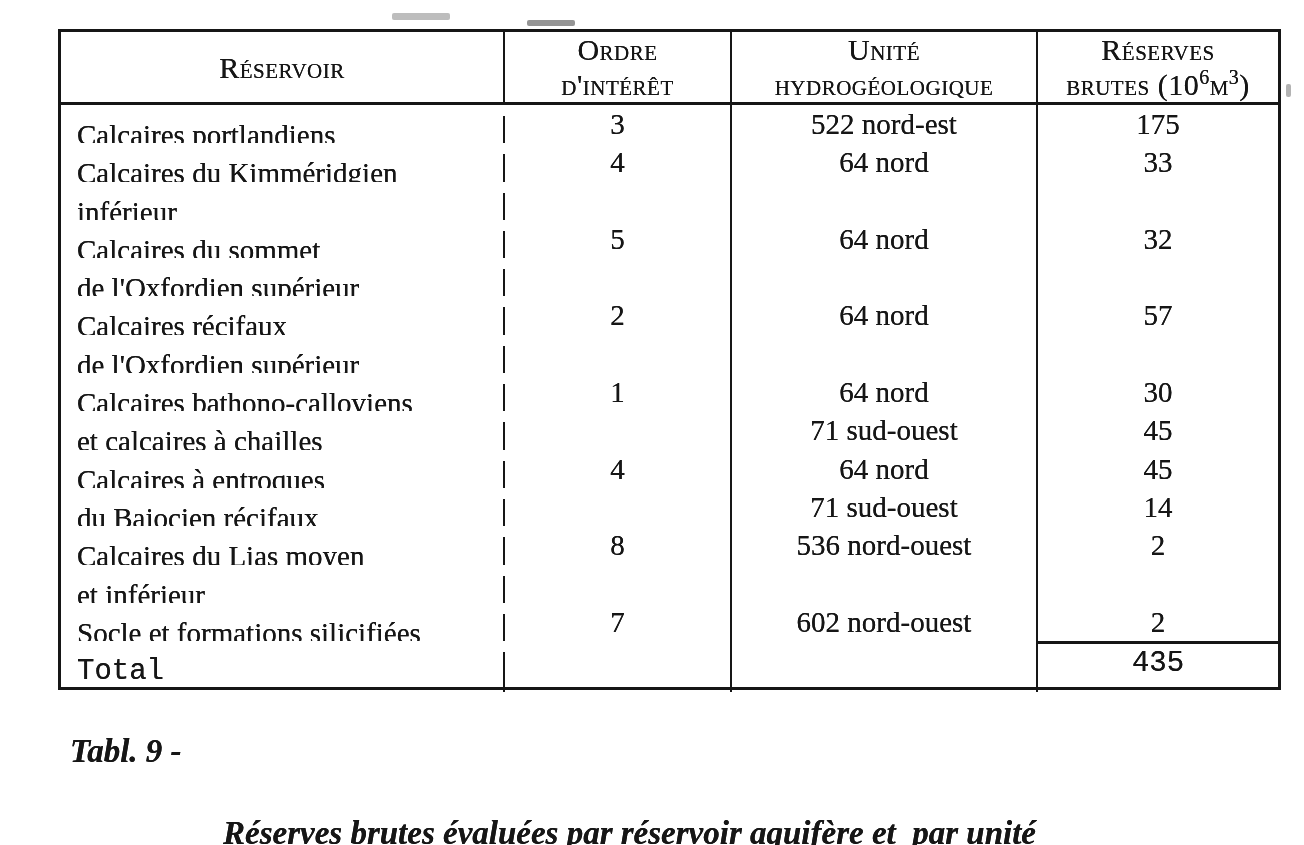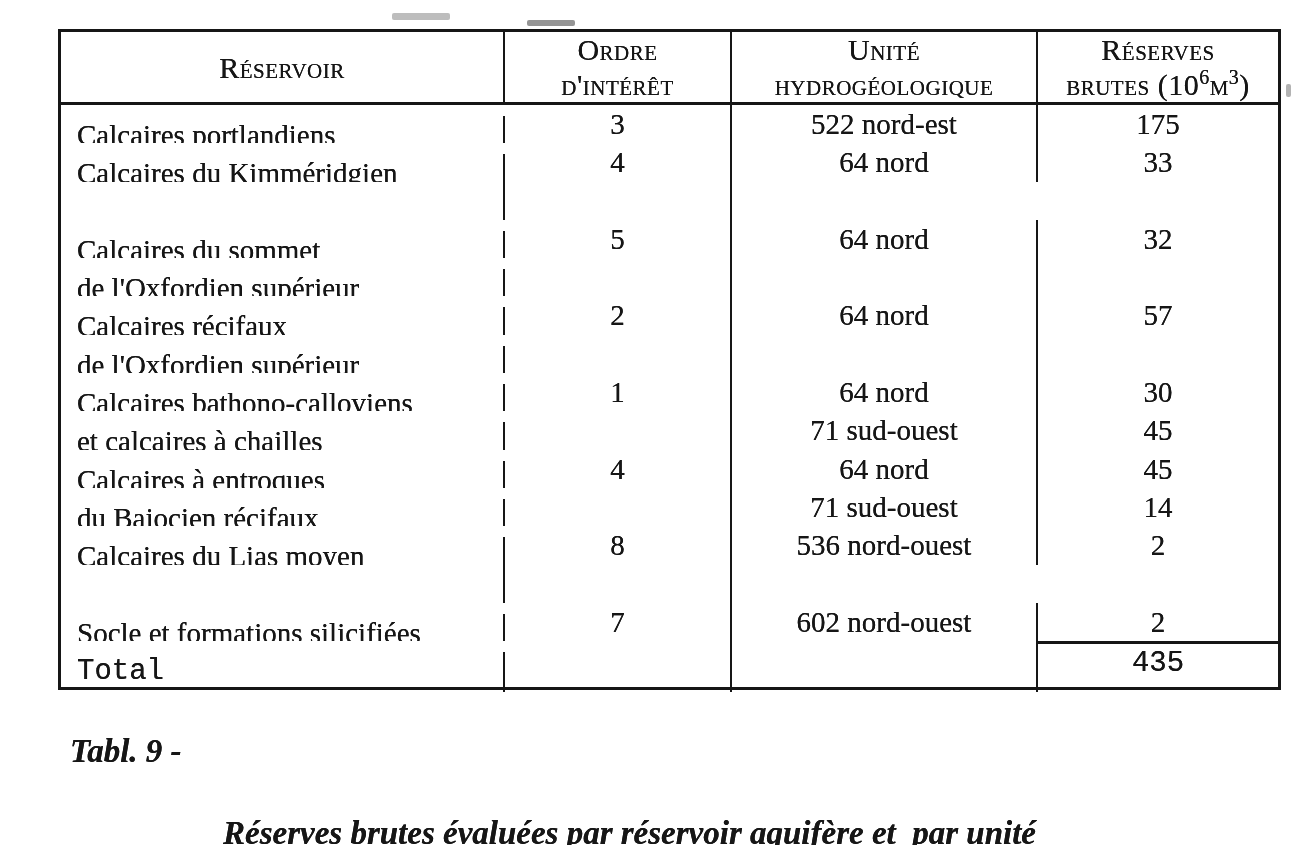--- a/index.html
+++ b/index.html
@@ -107,20 +107,21 @@
   </div>
 
   <div class="row line">
     <div class="cell col-reservoir">Calcaires du Kimméridgien</div>
     <div class="cell col-center">4</div>
     <div class="cell col-center">64 nord</div>
     <div class="cell col-center">33</div>
   </div>
 
   <div class="row line">
+    <div class="cell col-reservoir">inférieur</div>
     <div class="cell col-center"></div>
     <div class="cell col-center"></div>
     <div class="cell col-center"></div>
   </div>
 
   <div class="row line">
     <div class="cell col-reservoir">Calcaires du sommet</div>
     <div class="cell col-center">5</div>
     <div class="cell col-center">64 nord</div>
     <div class="cell col-center">32</div>
@@ -176,20 +177,21 @@
   </div>
 
   <div class="row line">
     <div class="cell col-reservoir">Calcaires du Lias moyen</div>
     <div class="cell col-center">8</div>
     <div class="cell col-center">536 nord-ouest</div>
     <div class="cell col-center">2</div>
   </div>
 
   <div class="row line">
+    <div class="cell col-reservoir">et inférieur</div>
     <div class="cell col-center"></div>
     <div class="cell col-center"></div>
     <div class="cell col-center"></div>
   </div>
 
   <div class="row line">
     <div class="cell col-reservoir">Socle et formations silicifiées</div>
     <div class="cell col-center">7</div>
     <div class="cell col-center">602 nord-ouest</div>
     <div class="cell col-center">2</div>

